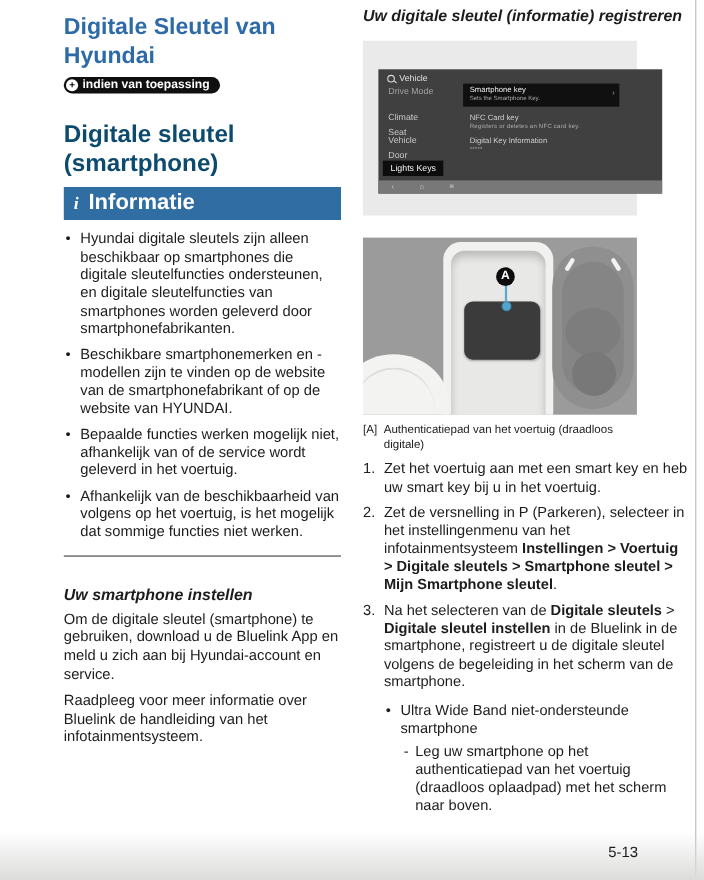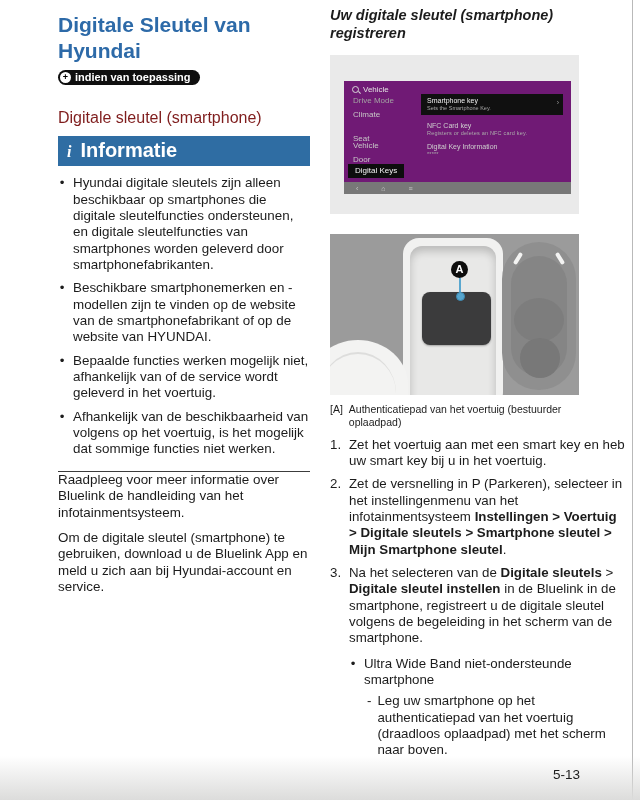--- a/index.html
+++ b/index.html
@@ -10,40 +10,40 @@
         background:linear-gradient(to bottom, rgba(220,220,219,0), #dcdcdb);}
 
   
   .col-left{position:absolute;left:58px;top:12px;width:252px;}
   .title{margin:0;font-size:21px;line-height:1.22;font-weight:700;color:#2d6aa8;}
   .badge{display:inline-flex;align-items:center;gap:4px;background:#0f0f0f;color:#fff;
          border-radius:9px;padding:1px 9px 2px 2px;margin-top:7px;font-size:11px;font-weight:700;}
   .badge .plus{width:11px;height:11px;border-radius:50%;background:#fff;color:#000;
          font-size:9px;line-height:11px;text-align:center;font-weight:700;}
   .intro{font-size:13.4px;line-height:1.24;margin:11px 0 0;}
-  .section{margin:24px 0 9px;font-size:16px;font-weight:400;color:#7f1d1d;}
+  .section{margin:24px 0 9px;font-size:22px;font-weight:700;color:#0c4a6e;}
   .infobox-header{background:#2f6da3;color:#fff;padding:3px 9px 4px;display:flex;
          align-items:baseline;gap:9px;}
   .infobox-header .i{font-family:"Liberation Serif",serif;font-style:italic;
          font-size:16px;font-weight:700;}
   .infobox-header .t{font-size:20px;font-weight:700;}
   .info-list{list-style:none;margin:9px 0 0;padding:0;}
   .info-list li{display:flex;gap:7px;font-size:13.4px;line-height:1.22;margin-bottom:7px;}
   .mk{flex:0 0 8px;text-align:center;}
   .divider{border:0;border-top:1.5px solid #3c3c3c;margin:13px 0 0;}
   .sub{margin:27px 0 6px;font-size:14.5px;font-weight:700;font-style:italic;}
   .body-p{margin:0 0 8px;font-size:13.4px;line-height:1.24;}
 
   
   .col-right{position:absolute;left:330px;top:6px;width:296px;}
   .rhead{margin:0;font-size:14.5px;font-weight:700;font-style:italic;line-height:1.25;}
 
   
   .fig1{position:relative;width:249px;height:159px;background:#eaeaea;margin-top:13px;}
-  .its{position:absolute;left:14px;top:26px;width:227px;height:113px;background:#701a75;overflow:hidden;}
+  .its{position:absolute;left:14px;top:26px;width:258px;height:113px;background:#404040;overflow:hidden;}
   .vrow{position:absolute;left:8px;top:4px;display:flex;align-items:center;gap:4px;
         color:#e2e2e2;font-size:8px;}
   .search-icon{width:5px;height:5px;border:1px solid #d8d8d8;border-radius:50%;
         position:relative;display:inline-block;}
   .search-icon::after{content:"";position:absolute;width:3px;height:1px;background:#d8d8d8;
         transform:rotate(45deg);right:-3px;bottom:-1px;}
   .mi{position:absolute;left:9px;font-size:8px;color:#c7c7c7;}
   .mi.dim{color:#a3a3a3;}
   .dk-row{position:absolute;left:4px;top:83px;background:#0d0d0d;color:#f4f4f4;
         font-size:8px;padding:2px 7px 3px;}
@@ -142,39 +142,40 @@
           <span>Bepaalde functies werken mogelijk niet, afhankelijk van of de service wordt geleverd in het voertuig.</span>
         </li>
         <li>
           <span class="mk">•</span>
           <span>Afhankelijk van de beschikbaarheid van volgens op het voertuig, is het mogelijk dat sommige functies niet werken.</span>
         </li>
       </ul>
       <hr class="divider">
     </div>
 
+    <h3 class="sub">Uw smartphone instellen</h3>
+    <p class="body-p">Om de digitale sleutel (smartphone) te gebruiken, download u de Bluelink App en meld u zich aan bij Hyundai-account en service.</p>
     <p class="body-p">Raadpleeg voor meer informatie over Bluelink de handleiding van het infotainmentsysteem.</p>
-    <p class="body-p">Om de digitale sleutel (smartphone) te gebruiken, download u de Bluelink App en meld u zich aan bij Hyundai-account en service.</p>
   </div>
 
   <div class="col-right">
-    <h3 class="rhead">Uw digitale sleutel (smartphone) registreren</h3>
+    <h3 class="rhead">Uw digitale sleutel (informatie) registreren</h3>
 
     <div class="fig1">
       <div class="its">
         <div class="vrow">
           <span class="search-icon"></span>
           <span>Vehicle</span>
         </div>
         <div class="mi dim" style="top:15px;">Drive Mode</div>
-        <div class="mi" style="top:29px;">Climate</div>
+        <div class="mi" style="top:39px;">Climate</div>
         <div class="mi" style="top:53px;">Seat</div>
         <div class="mi" style="top:60px;">Vehicle</div>
         <div class="mi" style="top:74px;">Door</div>
-        <div class="dk-row">Digital Keys</div>
+        <div class="dk-row">Lights Keys</div>
 
         <div class="panel">
           <div class="prow-sel">
             <div class="rt">Smartphone key</div>
             <div class="rs">Sets the Smartphone Key.</div>
             <span class="chev">›</span>
           </div>
           <div class="prow">
             <div class="rt">NFC Card key</div>
             <div class="rs">Registers or deletes an NFC card key.</div>
@@ -207,21 +208,21 @@
         <div class="tick l"></div>
         <div class="tick r"></div>
       </div>
       <div class="armrest">
         <div class="armrest-line"></div>
       </div>
     </div>
 
     <div class="caption">
       <span class="tag">[A]</span>
-      <span class="txt">Authenticatiepad van het voertuig (bestuurder oplaadpad)</span>
+      <span class="txt">Authenticatiepad van het voertuig (draadloos digitale)</span>
     </div>
 
     <div class="steps">
       <div class="step">
         <span class="num">1.</span>
         <span class="txt"><span>Zet het voertuig aan met een smart key en heb uw smart key bij u in het voertuig.</span></span>
       </div>
       <div class="step">
         <span class="num">2.</span>
         <span class="txt"><span>Zet de versnelling in P (Parkeren), selecteer in het instellingenmenu van het infotainmentsysteem </span><b>Instellingen &gt; Voertuig &gt; Digitale sleutels &gt; Smartphone sleutel &gt; Mijn Smartphone sleutel</b><span>.</span></span>

